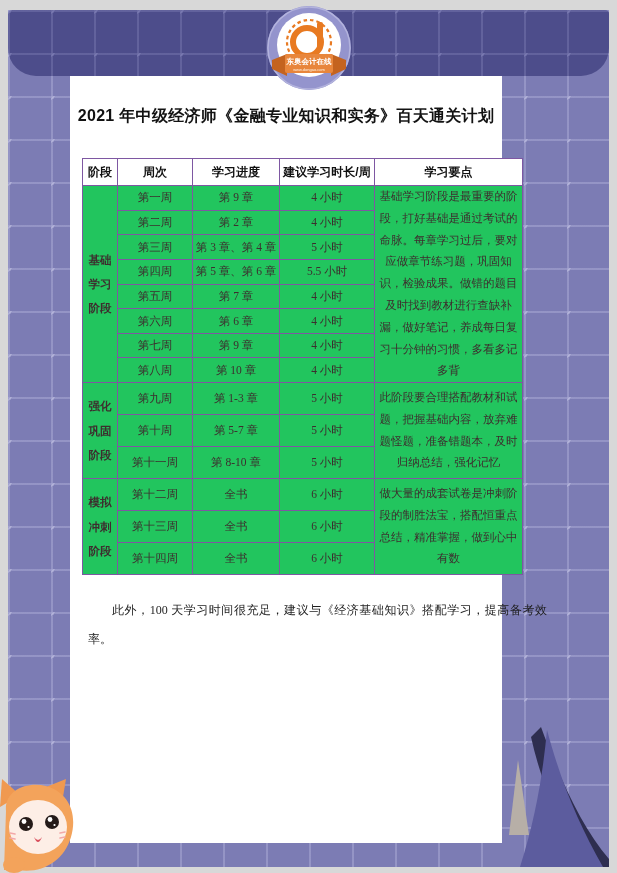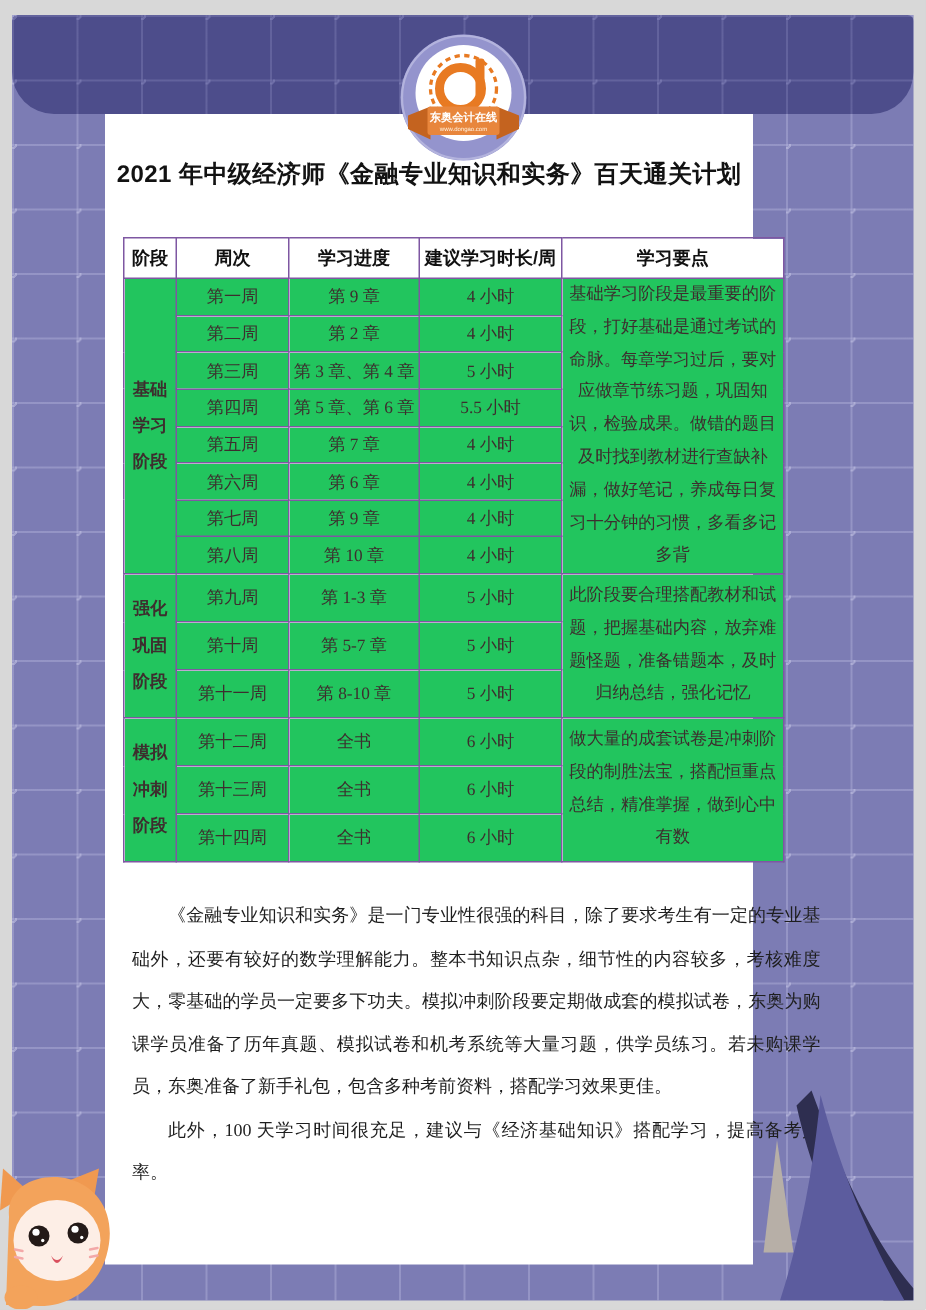--- a/index.html
+++ b/index.html
@@ -37,21 +37,21 @@
   tr.row-tall{height:32px;}
   td.stage-cell{font-family:"Liberation Sans",sans-serif;font-weight:bold;font-size:12px;
     white-space:pre-line;line-height:2.1;color:#222;}
   td.points-cell{text-align:justify;padding:5px 8px;line-height:21.8px;font-size:11.5px;}
   
   .review{position:absolute;left:18px;top:520px;width:459px;}
   .review h2{margin:0 0 12px 2px;font-size:13.5px;font-weight:bold;color:#111;}
   .review p{margin:0;font-family:"Liberation Serif",serif;font-size:12px;line-height:28.5px;
     text-align:justify;text-indent:2em;color:#1e1e1e;}
   
-  .logo{position:absolute;left:50%;top:21px;transform:translateX(-50%);z-index:4;}
+  .logo{position:absolute;left:50%;top:4px;transform:translateX(-50%);z-index:4;}
   
   .mascot{position:absolute;left:0;bottom:0;z-index:5;}
   .curl{position:absolute;right:8px;bottom:6px;z-index:5;}
 </style>
 </head>
 <body>
 
 <div class="canvas">
 
   <div class="frame pattern-light"></div>
@@ -157,21 +157,20 @@
           </tr>
           <tr class="row-tall">
             <td>第十四周</td>
             <td>全书</td>
             <td>6 小时</td>
           </tr>
         </tbody>
     </table>
 
     <div class="review">
-      <p>《金融专业知识和实务》是一门专业性很强的科目，除了要求考生有一定的专业基础外，还要有较好的数学理解能力。整本书知识点杂，细节性的内容较多，考核难度大，零基础的学员一定要多下功夫。模拟冲刺阶段要定期做成套的模拟试卷，东奥为购课学员准备了历年真题、模拟试卷和机考系统等大量习题，供学员练习。若未购课学员，东奥准备了新手礼包，包含多种考前资料，搭配学习效果更佳。</p>
       <p>此外，100 天学习时间很充足，建议与《经济基础知识》搭配学习，提高备考效率。</p>
     </div>
   </div>
 
   <div class="logo">
     <svg width="94" height="94" viewBox="0 0 94 94">
       <circle cx="47" cy="44" r="42" fill="#9494cd"></circle>
       <circle cx="47" cy="44" r="41" fill="none" stroke="#b3b3dd" stroke-width="1.5"></circle>
       <circle cx="47" cy="41" r="32" fill="#ffffff"></circle>
       <circle cx="45" cy="38" r="14" fill="none" stroke="#e87a22" stroke-width="6"></circle>

